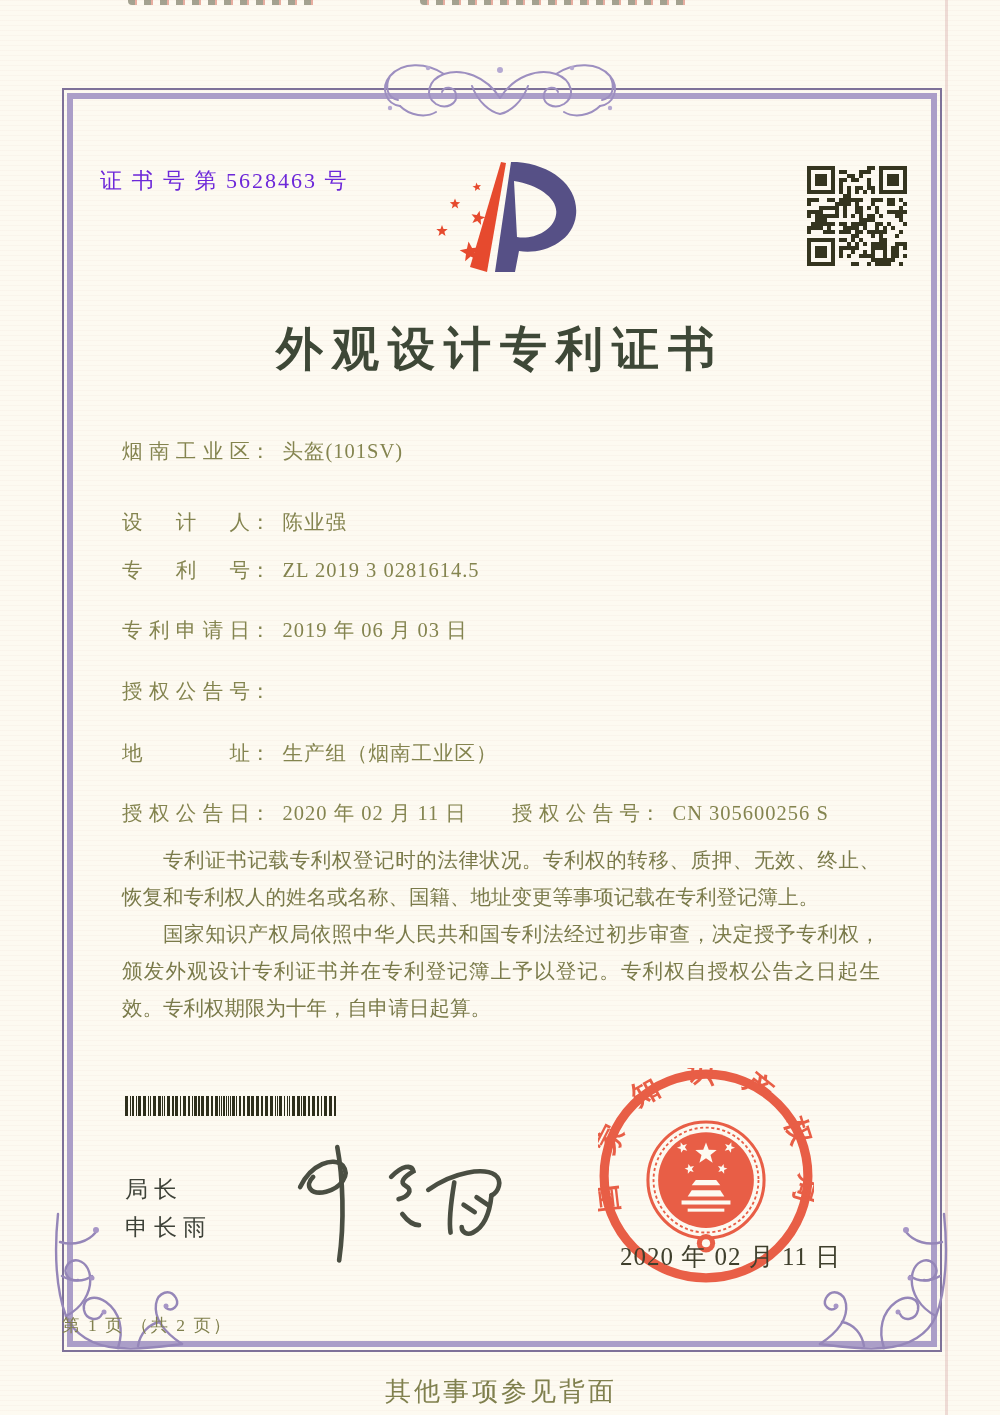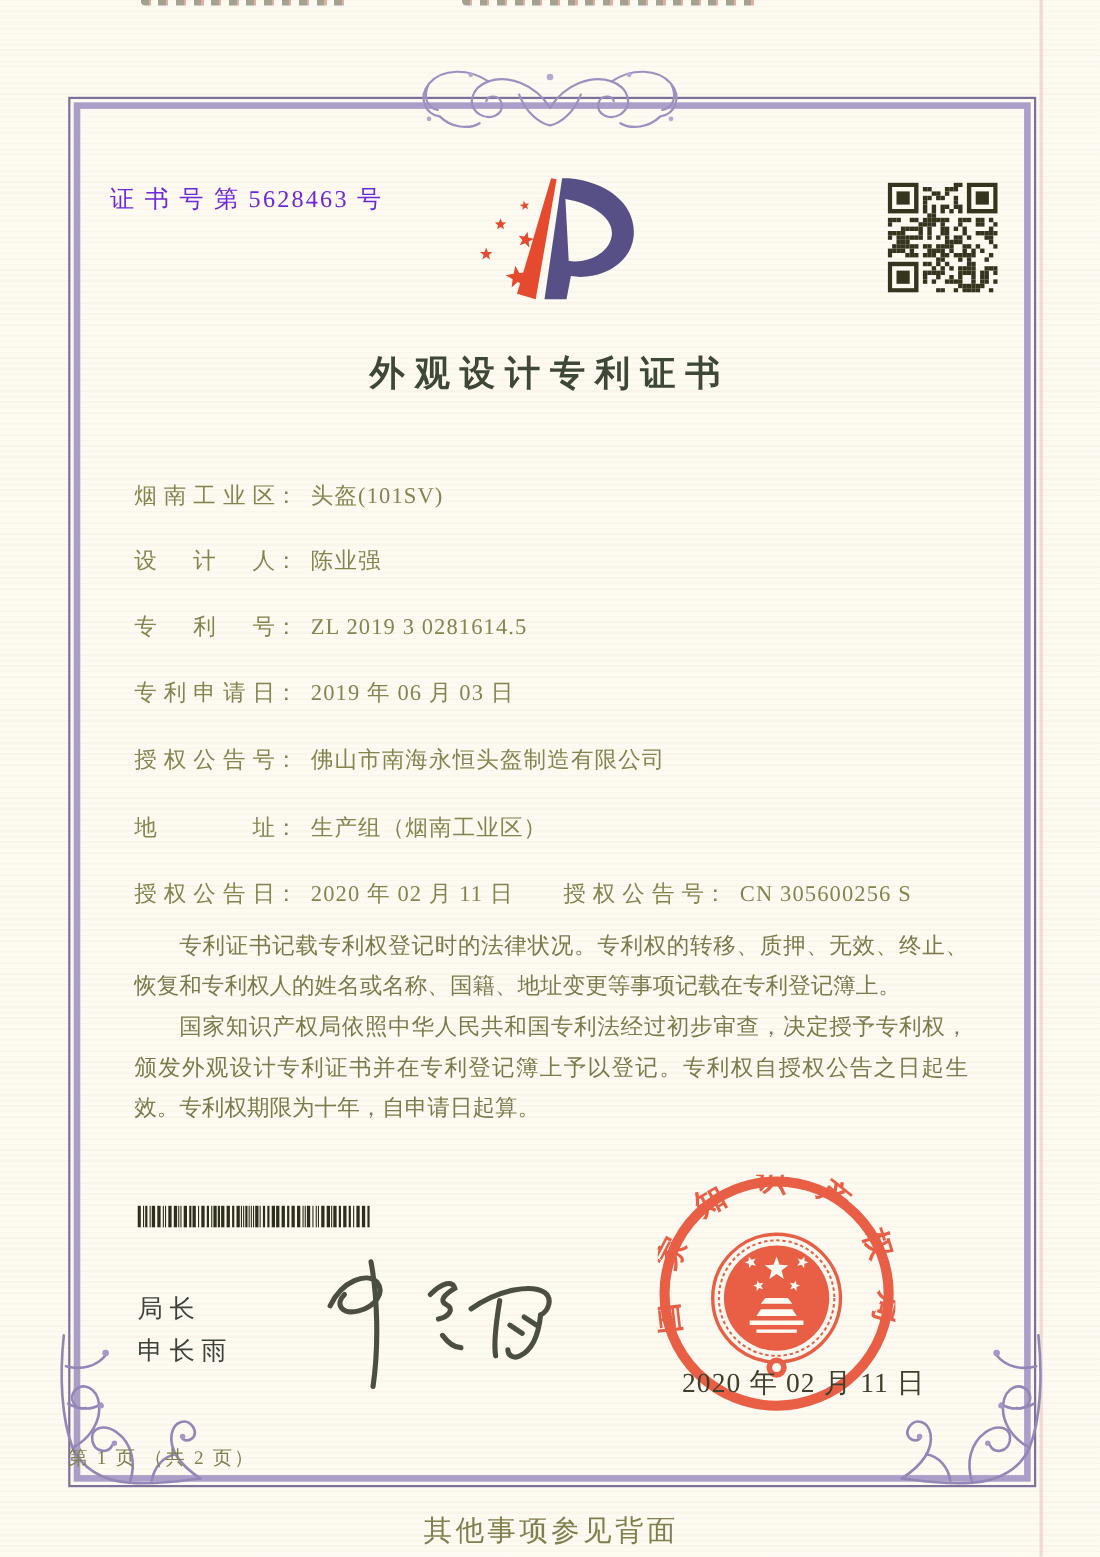--- a/index.html
+++ b/index.html
@@ -16,21 +16,21 @@
   .edge-orn{position:absolute;top:0;height:5px;opacity:.5;border-radius:0 0 4px 4px;
     background:repeating-linear-gradient(90deg,#4a4a30 0 7px, rgba(200,60,40,.8) 7px 9px, transparent 9px 16px);}
   
   .frame-outer{position:absolute;left:62px;top:88px;width:876px;height:1260px;border:2px solid #7e7199;}
   .frame-inner{position:absolute;inset:3px;border:6px solid #ab9ec8;}
   
   .cert-no{position:absolute;left:100px;top:166px;font-size:22px;letter-spacing:2px;color:#6d28d9;}
   .logo{position:absolute;left:425px;top:155px;width:160px;height:122px;}
   .qr{position:absolute;left:807px;top:166px;width:100px;height:100px;}
   .title{position:absolute;left:0;width:1000px;top:318px;text-align:center;
-    font-size:32px;font-weight:bold;letter-spacing:9px;color:#3e4837;}
+    font-size:47px;font-weight:bold;letter-spacing:9px;color:#3e4837;}
   
   .row{position:absolute;left:122px;right:70px;display:flex;align-items:flex-start;
     font-size:20.5px;color:#84844f;line-height:28px;}
   .flabel{display:inline-block;width:128px;text-align:justify;text-align-last:justify;flex:0 0 128px;}
   .colon{margin-right:12px;}
   .fvalue{letter-spacing:1px;}
   .vline{display:block;}
   .pair2{position:absolute;left:390px;top:0;display:flex;}
   
   .paras{position:absolute;left:122px;top:842px;width:758px;
@@ -356,39 +356,38 @@
     <rect x="8" y="80" width="12" height="12" fill="#35351f"></rect>
   </svg>
 
 <div class="title">外观设计专利证书</div>
 
 <div class="row" style="top:437px">
   <span class="flabel">烟南工业区</span>
     <span class="colon">：</span>
   <span class="fvalue">头盔(101SV)</span>
 </div>
-<div class="row" style="top:496px">
+<div class="row" style="top:508px">
   <span class="flabel">设计人</span>
     <span class="colon">：</span>
   <span class="fvalue">陈业强</span>
 </div>
 <div class="row" style="top:556px">
   <span class="flabel">专利号</span>
     <span class="colon">：</span>
   <span class="fvalue">ZL 2019 3 0281614.5</span>
 </div>
 <div class="row" style="top:616px">
   <span class="flabel">专利申请日</span>
     <span class="colon">：</span>
   <span class="fvalue">2019 年 06 月 03 日</span>
 </div>
 <div class="row" style="top:677px">
   <span class="flabel">授权公告号</span>
     <span class="colon">：</span>
-  <span class="fvalue">佛山市南海永恒头盔制造有限公司</span>
 </div>
 <div class="row" style="top:739px">
   <span class="flabel">地址</span>
     <span class="colon">：</span>
   <span class="fvalue">
       <span class="vline">生产组（烟南工业区）</span>
     </span>
 </div>
 <div class="row" style="top:799px">
   <span class="flabel">授权公告日</span>

